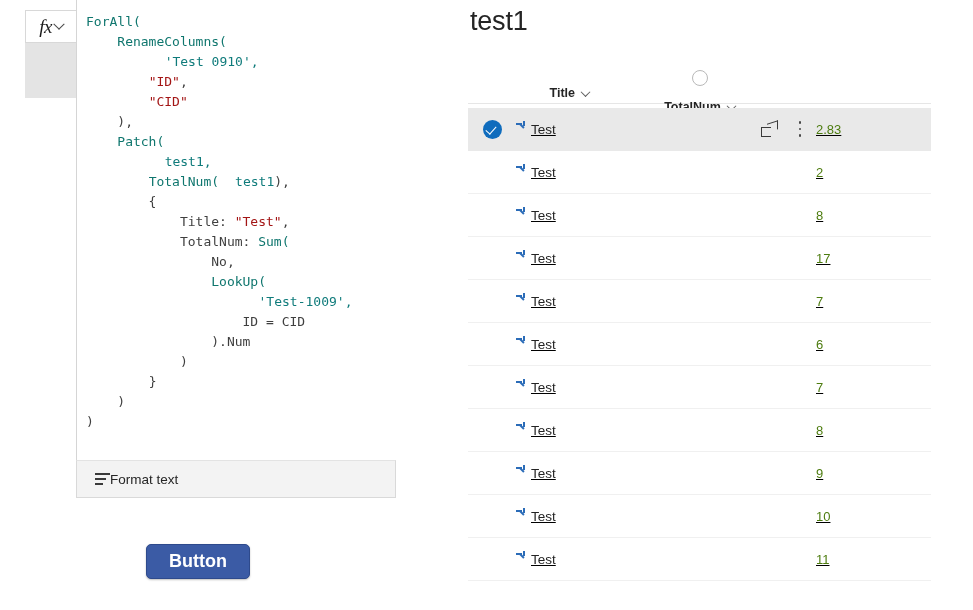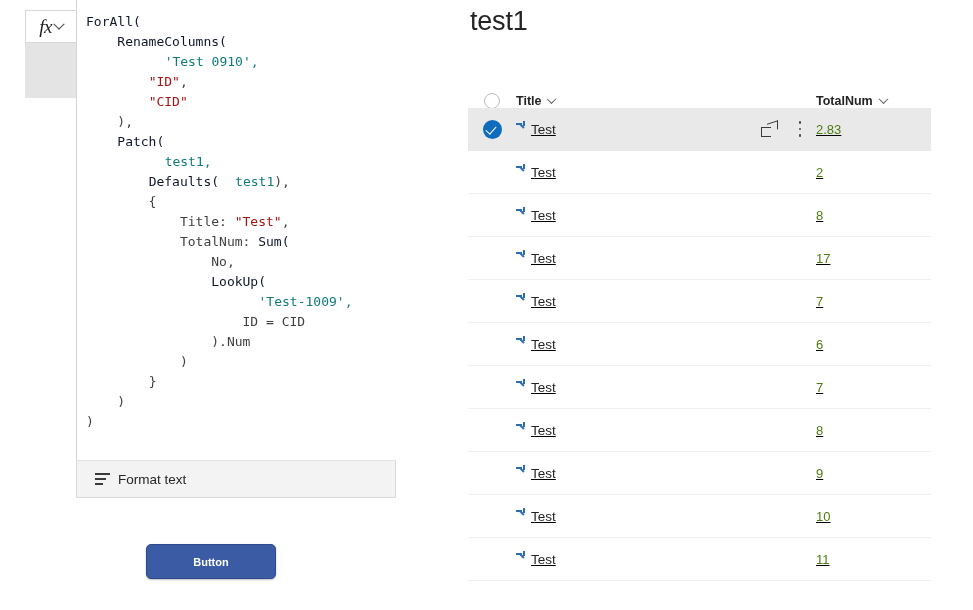--- a/index.html
+++ b/index.html
@@ -77,21 +77,21 @@
   #code {
     margin: 0;
     padding: 12px 0 0 9px;
     font-family: "DejaVu Sans Mono", "Liberation Mono", monospace;
     font-size: 13px;
     line-height: 20px;
     white-space: pre;
     color: #3f3f3f;
     tab-size: 4;
   }
-  .tok-fn    { color: #0f172a; }
+  .tok-fn    { color: #0f766e; }
   .tok-ident { color: #0f7b7b; margin-left: 16px; }
   .tok-str   { color: #a31515; }
   .tok-plain { color: #3f3f3f; }
   .tok-punc  { color: #3f3f3f; }
 
   
   #format-toolbar {
     position: absolute;
     left: 76px; top: 460px;
     width: 320px;
@@ -101,21 +101,20 @@
     border-top: 1px solid #e3e3e3;
     box-sizing: border-box;
     display: flex;
     align-items: center;
     padding-left: 16px;
     gap: 22px;
   }
   .tb-btn {
     display: flex;
     align-items: center;
-    gap: 8px;
     cursor: pointer;
     font-size: 13.5px;
     color: #262626;
     background: none;
     border: none;
     padding: 2px 2px;
     font-family: "Liberation Sans", sans-serif;
   }
   .ico-lines {
     width: 15px;
@@ -131,27 +130,27 @@
   }
   .ico-format i:nth-child(1) { width: 100%; }
   .ico-format i:nth-child(2) { width: 72%; }
   .ico-format i:nth-child(3) { width: 50%; }
   .ico-remove i { width: 100%; }
 
   
   #primary-button {
     position: absolute;
     left: 146px; top: 544px;
-    width: 130px;
+    width: 104px;
     height: 35px;
     background: #3b5ba5;
     color: #ffffff;
     border: 1px solid #2e4a8c;
     border-radius: 5px;
-    font-size: 11px;
+    font-size: 18px;
     font-weight: bold;
     font-family: "Liberation Sans", sans-serif;
     cursor: pointer;
     box-shadow: 0 1px 2px rgba(0,0,0,0.25);
   }
 
   
   #list-pane {
     position: absolute;
     left: 460px; top: 0;
@@ -163,26 +162,27 @@
     position: absolute;
     left: 10px; top: 6px;
     font-size: 27px;
     font-weight: 350;
     color: #242424;
     letter-spacing: -0.2px;
   }
 
   #list-head {
     position: absolute;
-    left: 8px; top: 84px;
+    left: 8px; top: 70px;
     width: 463px;
     height: 33px;
     display: flex;
     align-items: center;
     border-bottom: 1px solid #e6e6e6;
+    flex-direction: column;
   }
   .col-check   { width: 48px; display: flex; justify-content: center; }
   .col-title   { width: 300px; display: flex; align-items: center; gap: 7px; }
   .col-total   { flex: 1; display: flex; align-items: center; gap: 7px; }
   .head-label {
     font-size: 12.5px;
     color: #242424;
     font-weight: 600;
   }
   .head-chev {
@@ -318,21 +318,21 @@
 
   <div id="editor">
     <pre id="code"><span class="tok-fn">ForAll(</span>
 <span class="tok-plain">    </span><span class="tok-fn">RenameColumns(</span>
 <span class="tok-plain">        </span><span class="tok-ident">'Test 0910',</span>
 <span class="tok-plain">        </span><span class="tok-str">"ID"</span><span class="tok-punc">,</span>
 <span class="tok-plain">        </span><span class="tok-str">"CID"</span>
 <span class="tok-plain">    </span><span class="tok-punc">),</span>
 <span class="tok-plain">    </span><span class="tok-fn">Patch(</span>
 <span class="tok-plain">        </span><span class="tok-ident">test1,</span>
-<span class="tok-plain">        </span><span class="tok-fn">Defaults(</span><span class="tok-ident">test1</span><span class="tok-punc">),</span>
+<span class="tok-plain">        </span><span class="tok-fn">TotalNum(</span><span class="tok-ident">test1</span><span class="tok-punc">),</span>
 <span class="tok-punc">        {</span>
 <span class="tok-plain">            </span><span class="tok-plain">Title: </span><span class="tok-str">"Test"</span><span class="tok-punc">,</span>
 <span class="tok-plain">            </span><span class="tok-plain">TotalNum: </span><span class="tok-fn">Sum(</span>
 <span class="tok-plain">                </span><span class="tok-plain">No,</span>
 <span class="tok-plain">                </span><span class="tok-fn">LookUp(</span>
 <span class="tok-plain">                    </span><span class="tok-ident">'Test-1009',</span>
 <span class="tok-plain">                    </span><span class="tok-plain">ID = CID</span>
 <span class="tok-plain">                </span><span class="tok-plain">).Num</span>
 <span class="tok-plain">            </span><span class="tok-punc">)</span>
 <span class="tok-plain">        </span><span class="tok-punc">}</span>

